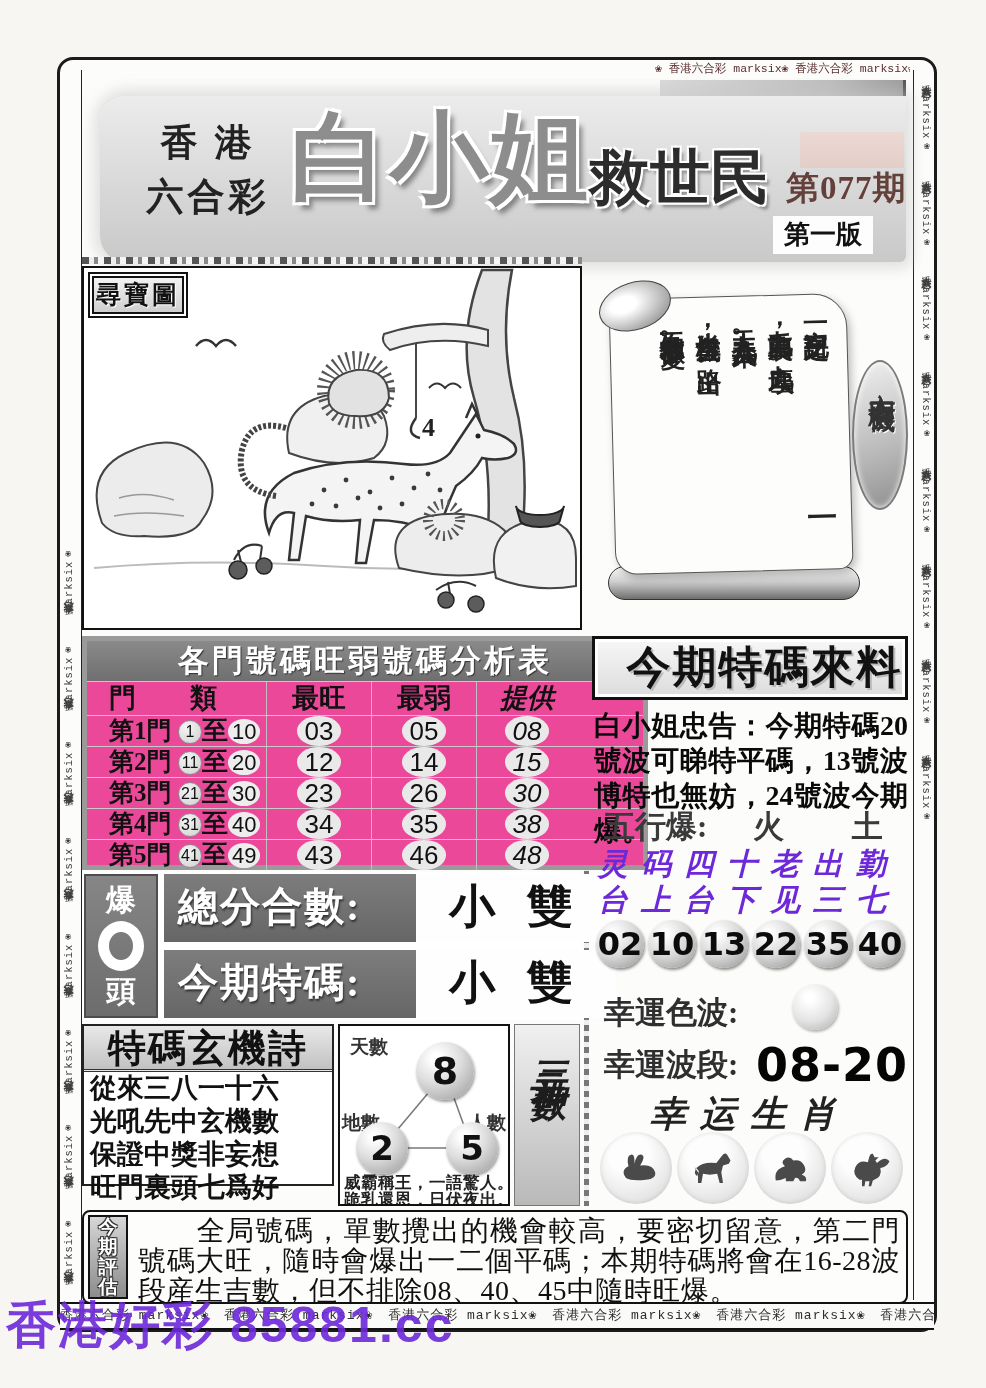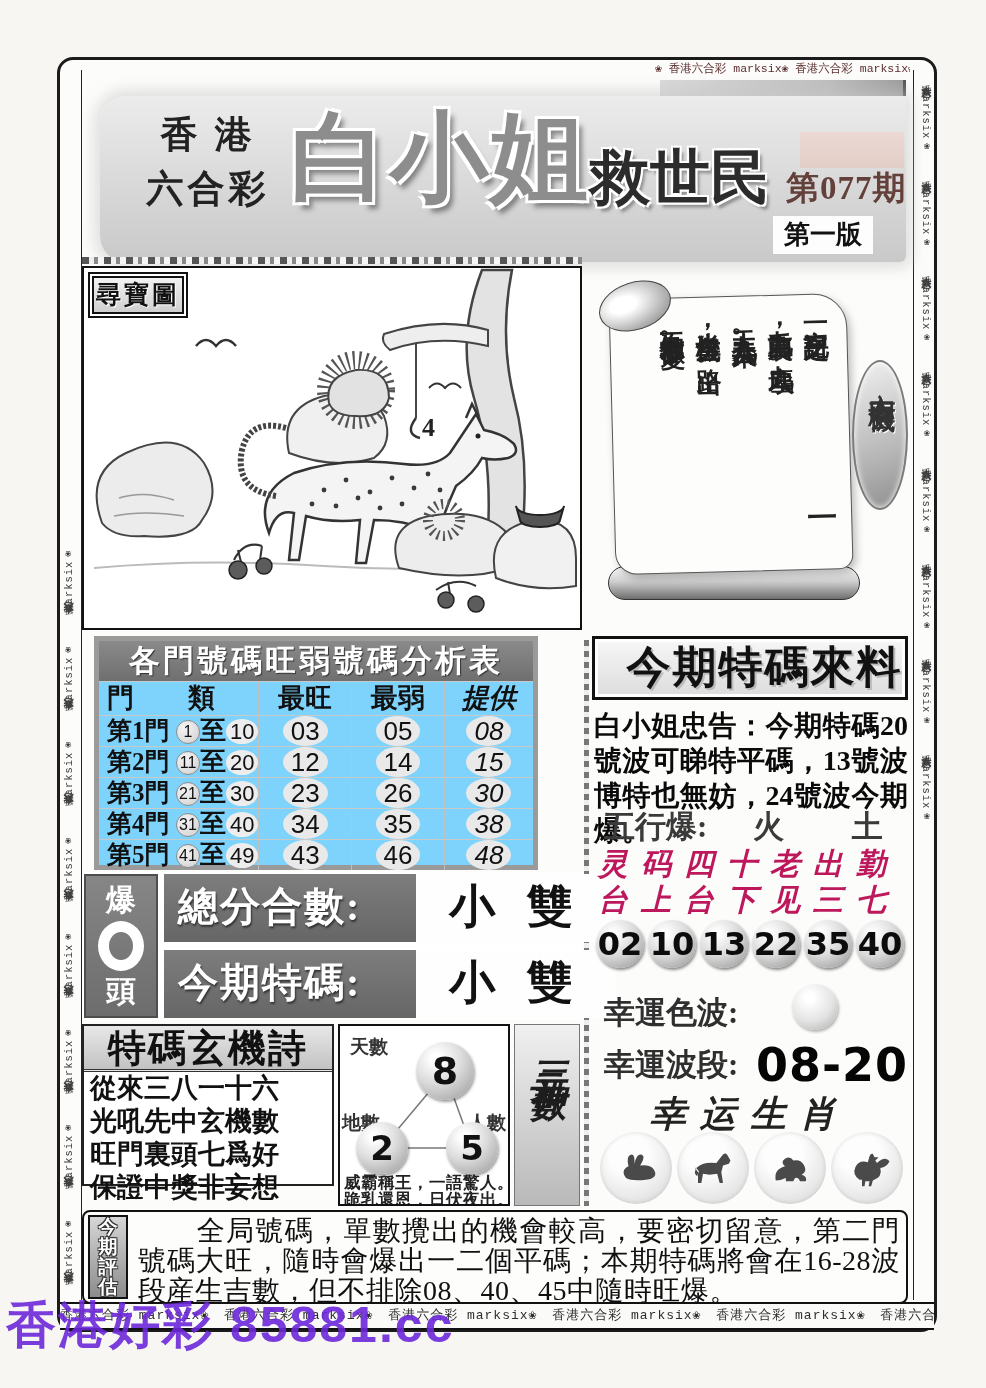--- a/index.html
+++ b/index.html
@@ -42,21 +42,21 @@
   }
 
   
   .header-blob {
     left:100px; top:96px; width:806px; height:166px;
     background:linear-gradient(180deg,#ececec 0%,#d8d8d8 55%,#c9c9c9 100%);
     border-radius:26px 6px 6px 26px;
     box-shadow:0 0 14px 6px rgba(200,200,200,.55);
   }
   .brand {
-    left:128px; top:108px; width:160px;
+    left:128px; top:116px; width:160px;
     font-size:37px; font-weight:bold; color:#222;
     line-height:1.45; letter-spacing:4px; text-align:center;
   }
   .title-main {
     left:290px; top:98px; width:300px; height:130px;
     font-size:98px; font-weight:bold; color:#8d8d8d; line-height:120px;
     letter-spacing:2px; white-space:nowrap;
     text-shadow:-3px -3px 0 #fff, 3px -3px 0 #fff, -3px 3px 0 #fff, 3px 3px 0 #fff,
                  6px 7px 5px rgba(60,60,60,.55);
   }
@@ -144,33 +144,33 @@
   }
   .badge-text {
     left:14px; top:10px; height:130px;
     writing-mode:vertical-rl;
     font-size:27px; font-weight:bold; color:#333; line-height:28px; letter-spacing:4px;
     text-shadow:1px 1px 0 #fff;
   }
 
   
   .table-box {
-    left:94px; top:636px; width:444px; height:234px;
-    border:5px solid #9a9a9a; background:#7dd3fc;
+    left:82px; top:636px; width:566px; height:234px;
+    border:5px solid #9a9a9a; background:#ec4899;
   }
   .table-title {
     height:40px; background:linear-gradient(180deg,#8a8a8a,#6f6f6f);
     color:#fff; font-size:31px; font-weight:bold; letter-spacing:3px;
     text-align:center; line-height:40px;
     text-shadow:1px 1px 1px #333;
   }
   .t-row { display:flex; border-top:1px solid #c9c9c9; }
   .t-head { font-weight:bold; font-size:27px; height:34px; line-height:32px; }
   .t-body { font-size:26px; height:31px; line-height:30px; }
-  .t-c1 { width:180px; padding-left:8px; border-right:1px solid #c0c0c0; white-space:nowrap; }
+  .t-c1 { width:180px; padding-left:22px; border-right:1px solid #c0c0c0; white-space:nowrap; }
   .t-c2,.t-c3 { width:105px; text-align:center; border-right:1px solid #c0c0c0; }
   .t-c4 { width:100px; text-align:center;font-style:italic; }
   .door { font-weight:bold; font-size:25px; }
   .circ {
     display:inline-block; min-width:24px; height:24px; line-height:22px;
     border:1.5px solid #8d8d8d; border-radius:50%;
     background:radial-gradient(circle at 35% 30%,#f5f5f5,#cfcfcf);
     font-size:16px; text-align:center; vertical-align:2px; padding:0 2px;
     font-family:"Liberation Sans", sans-serif;
   }
@@ -261,21 +261,21 @@
   .advice {
     left:594px; top:708px; width:314px;
     font-size:28px; font-weight:bold; line-height:1.25; color:#0a0a0a;
     text-align:justify;
   }
   .wuxing { left:604px; top:806px; width:300px; font-size:31px; font-weight:bold; color:#3a3a3a; white-space:nowrap; }
   .wuxing .v1 { margin-left:38px; }
   .wuxing .v2 { margin-left:60px; }
   .handline {
     left:598px; top:846px; width:306px;
-    font-size:30px; font-style:italic; font-weight:bold; color:#be185d;
+    font-size:30px; font-style:italic; font-weight:bold; color:#6d28d9;
     letter-spacing:13px; line-height:36px; white-space:nowrap;
   }
   .balls-row { left:596px; top:920px; width:312px; display:flex; gap:4px; }
   .num-ball {
     width:48px; height:48px; border-radius:50%;
     background:radial-gradient(circle at 35% 28%, #fff 5%, #d8d8d8 50%, #8f8f8f 100%);
     box-shadow:1px 2px 3px rgba(0,0,0,.45);
     font-family:"DejaVu Sans", sans-serif;
     font-size:32px; font-weight:bold; text-align:center; line-height:48px; color:#0c0c0c;
   }
@@ -514,22 +514,22 @@
   <div class="burst-row" style="top:78px;">
     <div class="burst-row-label">今期特碼:</div>
     <div class="burst-row-value">小 雙</div>
   </div>
 </div>
 
 <div class="abs poem-box">
   <div class="poem-title">特碼玄機詩</div>
   <div class="poem-line">從來三八一十六</div>
   <div class="poem-line">光吼先中玄機數</div>
+  <div class="poem-line">保證中獎非妄想</div>
   <div class="poem-line">旺門裏頭七爲好</div>
-  <div class="poem-line">保證中獎非妄想</div>
 </div>
 
 <div class="abs tri-box">
   <svg width="172" height="182" style="position:absolute;left:0;top:0;">
     <line x1="105" y1="47" x2="42" y2="122" stroke="#777" stroke-width="1.5"></line>
     <line x1="105" y1="47" x2="132" y2="122" stroke="#777" stroke-width="1.5"></line>
     <line x1="42" y1="122" x2="132" y2="122" stroke="#777" stroke-width="1.5"></line>
   </svg>
   <span class="tri-label" style="left:10px;top:8px;">天數</span>
   <span class="tri-label" style="left:2px;top:84px;">地數</span>

